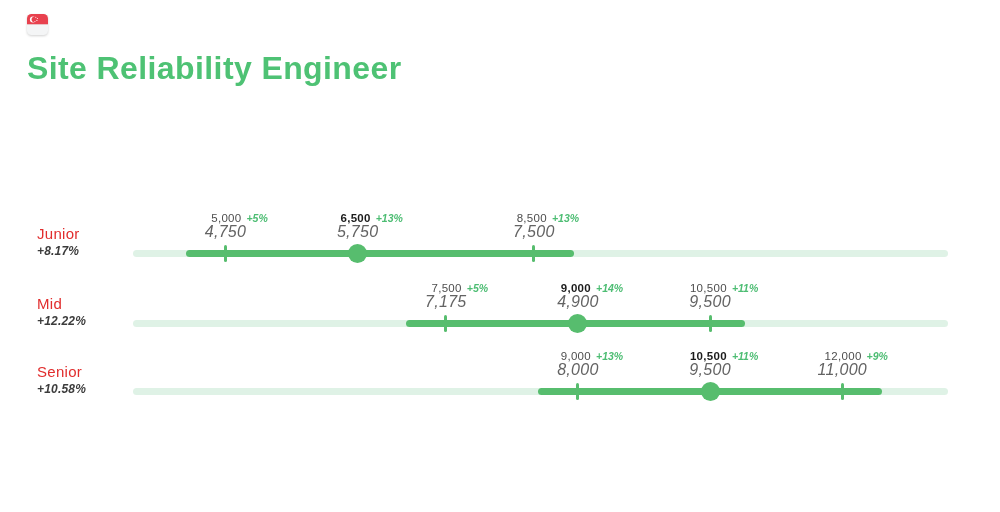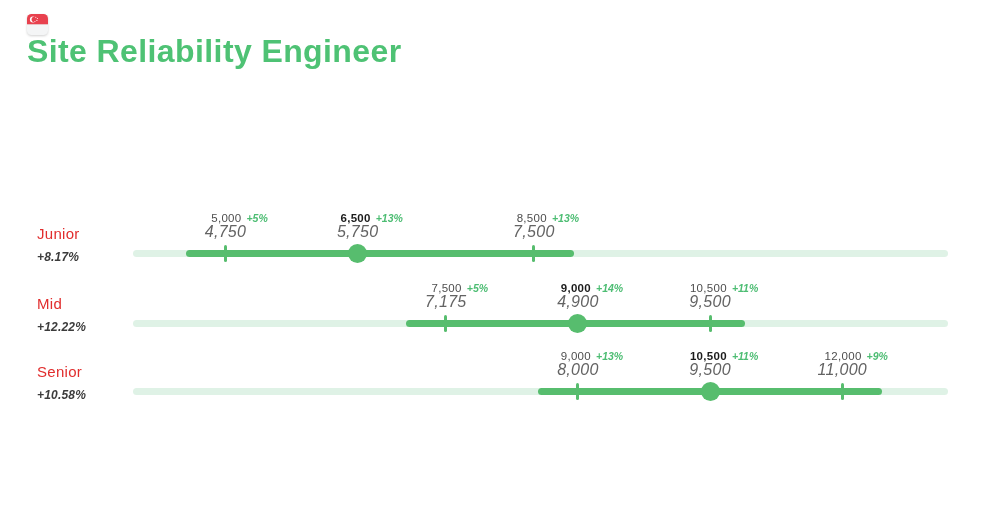--- a/index.html
+++ b/index.html
@@ -22,35 +22,35 @@
     font-family:"Liberation Sans","DejaVu Sans",sans-serif;
   }
   
   header{position:absolute;left:27px;top:14px;}
   .eyebrow-row{display:flex;align-items:center;gap:9px;}
   .eyebrow{
     font-size:19px;color:var(--ink);
     letter-spacing:.2px;font-weight:500;
   }
   .flag{display:inline-flex;filter:drop-shadow(0 1px 1px rgba(0,0,0,.18));}
-  .title-row{display:flex;align-items:center;margin-top:0;}
+  .title-row{display:flex;align-items:center;margin-top:17px;}
   h1{
     font-size:32px;font-weight:700;color:var(--green-title);
     letter-spacing:.4px;line-height:1.05;
   }
   .subtitle{
     font-size:20px;font-style:italic;font-weight:500;
     color:var(--green-title);letter-spacing:.3px;
   }
   
   .chart{position:absolute;inset:0;}
   .row{position:absolute;left:0;width:100%;height:56px;}
   .role{position:absolute;left:37px;top:21px;width:90px;}
   .role-name{font-size:15px;font-weight:400;color:var(--red);letter-spacing:.3px;}
-  .role-yoy{font-size:12px;font-style:italic;font-weight:600;color:#3c3c3c;margin-top:8px;letter-spacing:.2px;}
+  .role-yoy{font-size:12px;font-style:italic;font-weight:600;color:#3c3c3c;margin-top:2px;letter-spacing:.2px;}
   .slider{position:absolute;left:133px;top:8px;width:815px;height:56px;}
   .track{
     position:absolute;left:0;right:0;top:38px;height:7px;
     border-radius:4px;background:var(--green-light);
   }
   .range{
     position:absolute;top:38px;height:7px;
     border-radius:4px;background:var(--green);
   }
   .pt{position:absolute;top:0;height:56px;width:0;}

